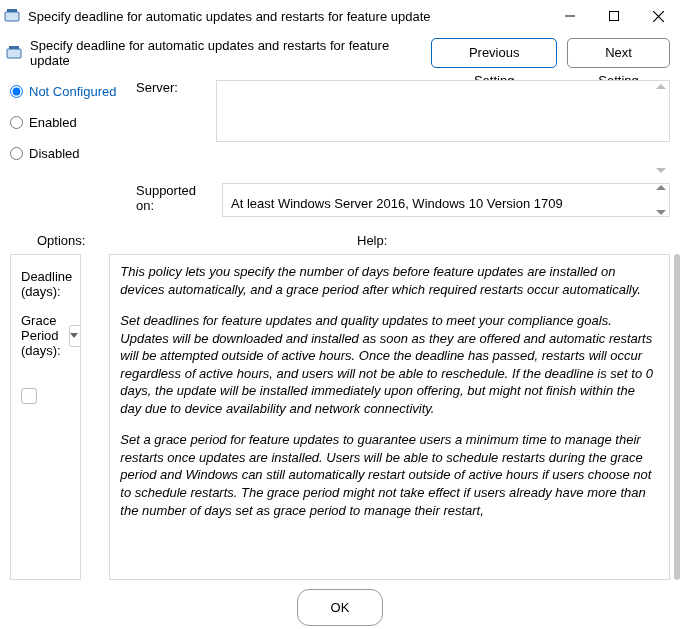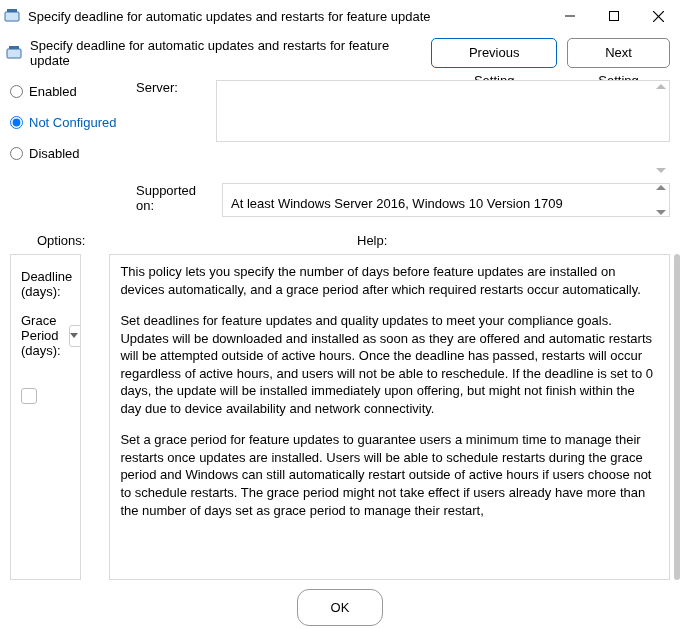--- a/index.html
+++ b/index.html
@@ -145,21 +145,21 @@
     border-left:4px solid transparent;border-right:4px solid transparent;
     border-top:5px solid #666;
   }
   .chk-row { display: flex; align-items: center; margin-top: 30px; }
   .chk {
     width: 14px; height: 14px;
     border: 1px solid #bbb; border-radius: 3px;
     margin-right: 8px;
     background: #fff;
   }
-  .help-panel p { margin: 0 0 14px 0; }
+  .help-panel p { margin: 0 0 14px 0; font-style: italic; }
   .footer {
     height: 46px;
     display: flex;
     align-items: center;
     justify-content: center;
   }
   .okbtn {
     border: 1px solid #999;
     border-radius: 12px;
     background: #fff;
@@ -208,27 +208,27 @@
       <rect x="3" y="1" width="10" height="3" fill="#3a6fa8"></rect>
     </svg>
   </span>
   <span class="subtitle">Specify deadline for automatic updates and restarts for feature update</span>
   <button class="navbtn primary">Previous Setting</button>
   <button class="navbtn">Next Setting</button>
 </div>
 
 <div class="radio-comment">
   <div class="left-col">
+    <div class="radio-item radio-selected">
+      <input type="radio" name="state" checked="" style="">
+      <span>Not Configured</span>
+    </div>
     <div class="radio-item">
       <input type="radio" name="state" style="">
       <span>Enabled</span>
-    </div>
-    <div class="radio-item radio-selected">
-      <input type="radio" name="state" checked="" style="">
-      <span>Not Configured</span>
     </div>
     <div class="radio-item">
       <input type="radio" name="state" style="">
       <span>Disabled</span>
     </div>
   </div>
   <div class="mid-label-col">
     <span>Server:</span>
   </div>
   <div class="ta-wrap">

